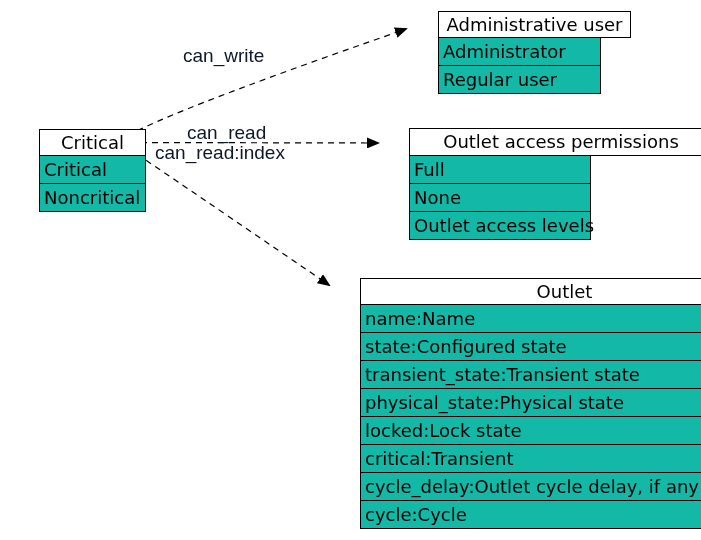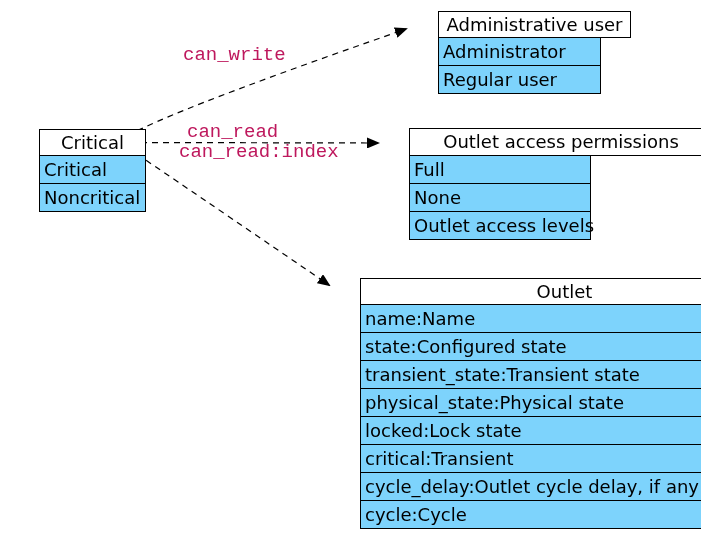--- a/index.html
+++ b/index.html
@@ -26,59 +26,59 @@
     border:1px solid #000;
     background:#fff;
     text-align:center;
     font-size:18px;
     white-space:nowrap;
     overflow:visible;
   }
   .node-rows{
     box-sizing:border-box;
     border:1px solid #000;
-    background:#7dd3fc;
+    background:#14b8a6;
     margin-top:-1px;
   }
   .node-row{
     box-sizing:border-box;
     height:28px;
     line-height:27px;
     border-bottom:1px solid #000;
     padding-left:4px;
     font-size:18px;
     white-space:nowrap;
     overflow:visible;
   }
   .node-row:last-child{border-bottom:none;height:27px;}
   .edge-label{
     position:absolute;
-    font-family:Liberation Mono, monospace;
+    font-family:Liberation Sans, sans-serif;
     font-size:19px;
-    color:#be185d;
+    color:#0f172a;
     white-space:nowrap;
     line-height:1;
   }
   
   #node-critical{left:15px;top:129px;}
   #node-critical .node-title{width:107px;height:27px;line-height:25px;}
   #node-critical .node-rows{width:107px;}
   #node-admin{left:414px;top:11px;}
   #node-admin .node-title{width:193px;height:27px;line-height:25px;}
   #node-admin .node-rows{width:163px;}
   #node-perms{left:385px;top:128px;}
   #node-perms .node-title{width:304px;height:28px;line-height:26px;}
   #node-perms .node-rows{width:182px;}
   #node-outlet{left:336px;top:278px;}
   #node-outlet .node-title{width:409px;height:27px;line-height:25px;}
   #node-outlet .node-rows{width:359px;}
   
   #label-can-write{left:183px;top:46px;}
   #label-can-read{left:187px;top:123px;text-align:right;}
-  #label-can-read-index{left:179px;top:143px;}
+  #label-can-read-index{left:155px;top:143px;}
 </style>
 </head>
 <body>
 
 <div class="canvas">
 
   <svg class="edge-layer" width="701" height="540" viewBox="0 0 701 540" xmlns="http://www.w3.org/2000/svg">
     <defs>
       <marker id="arrowhead" markerUnits="userSpaceOnUse" markerWidth="13" markerHeight="11" viewBox="0 0 13 11" refX="11" refY="5.5" orient="auto">
         <path d="M0,0 L13,5.5 L0,11 z" fill="#000"></path>

